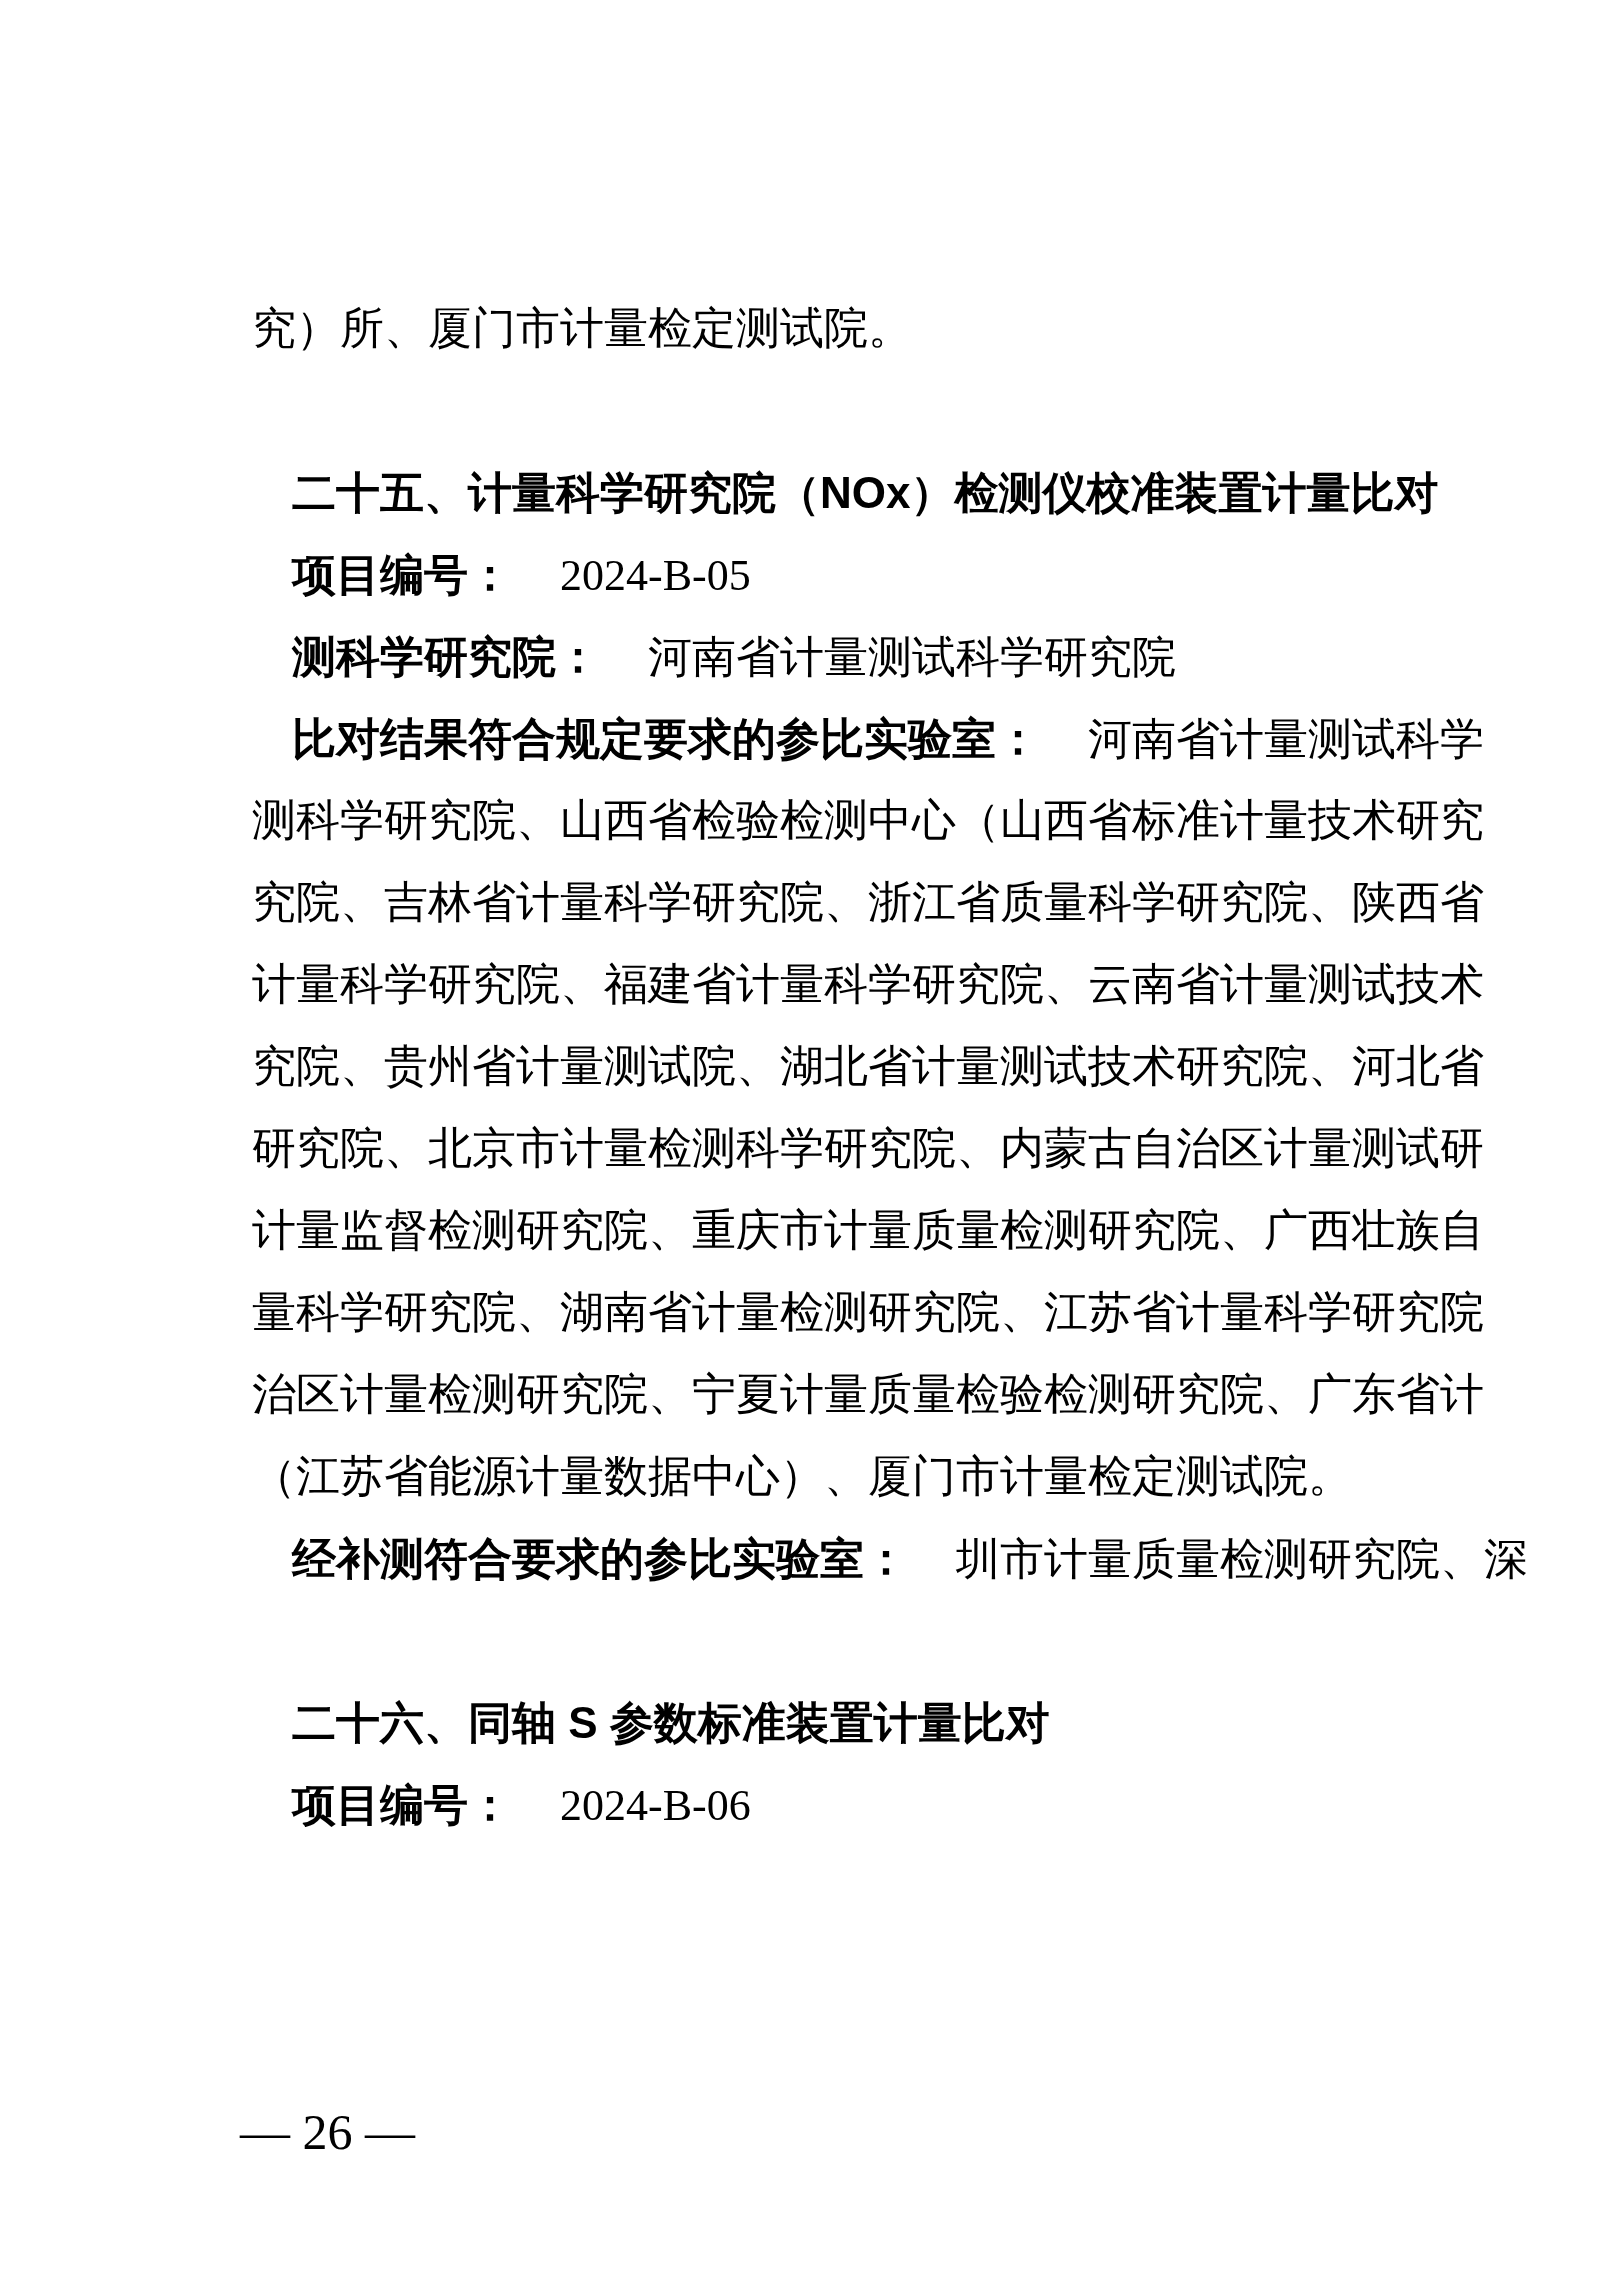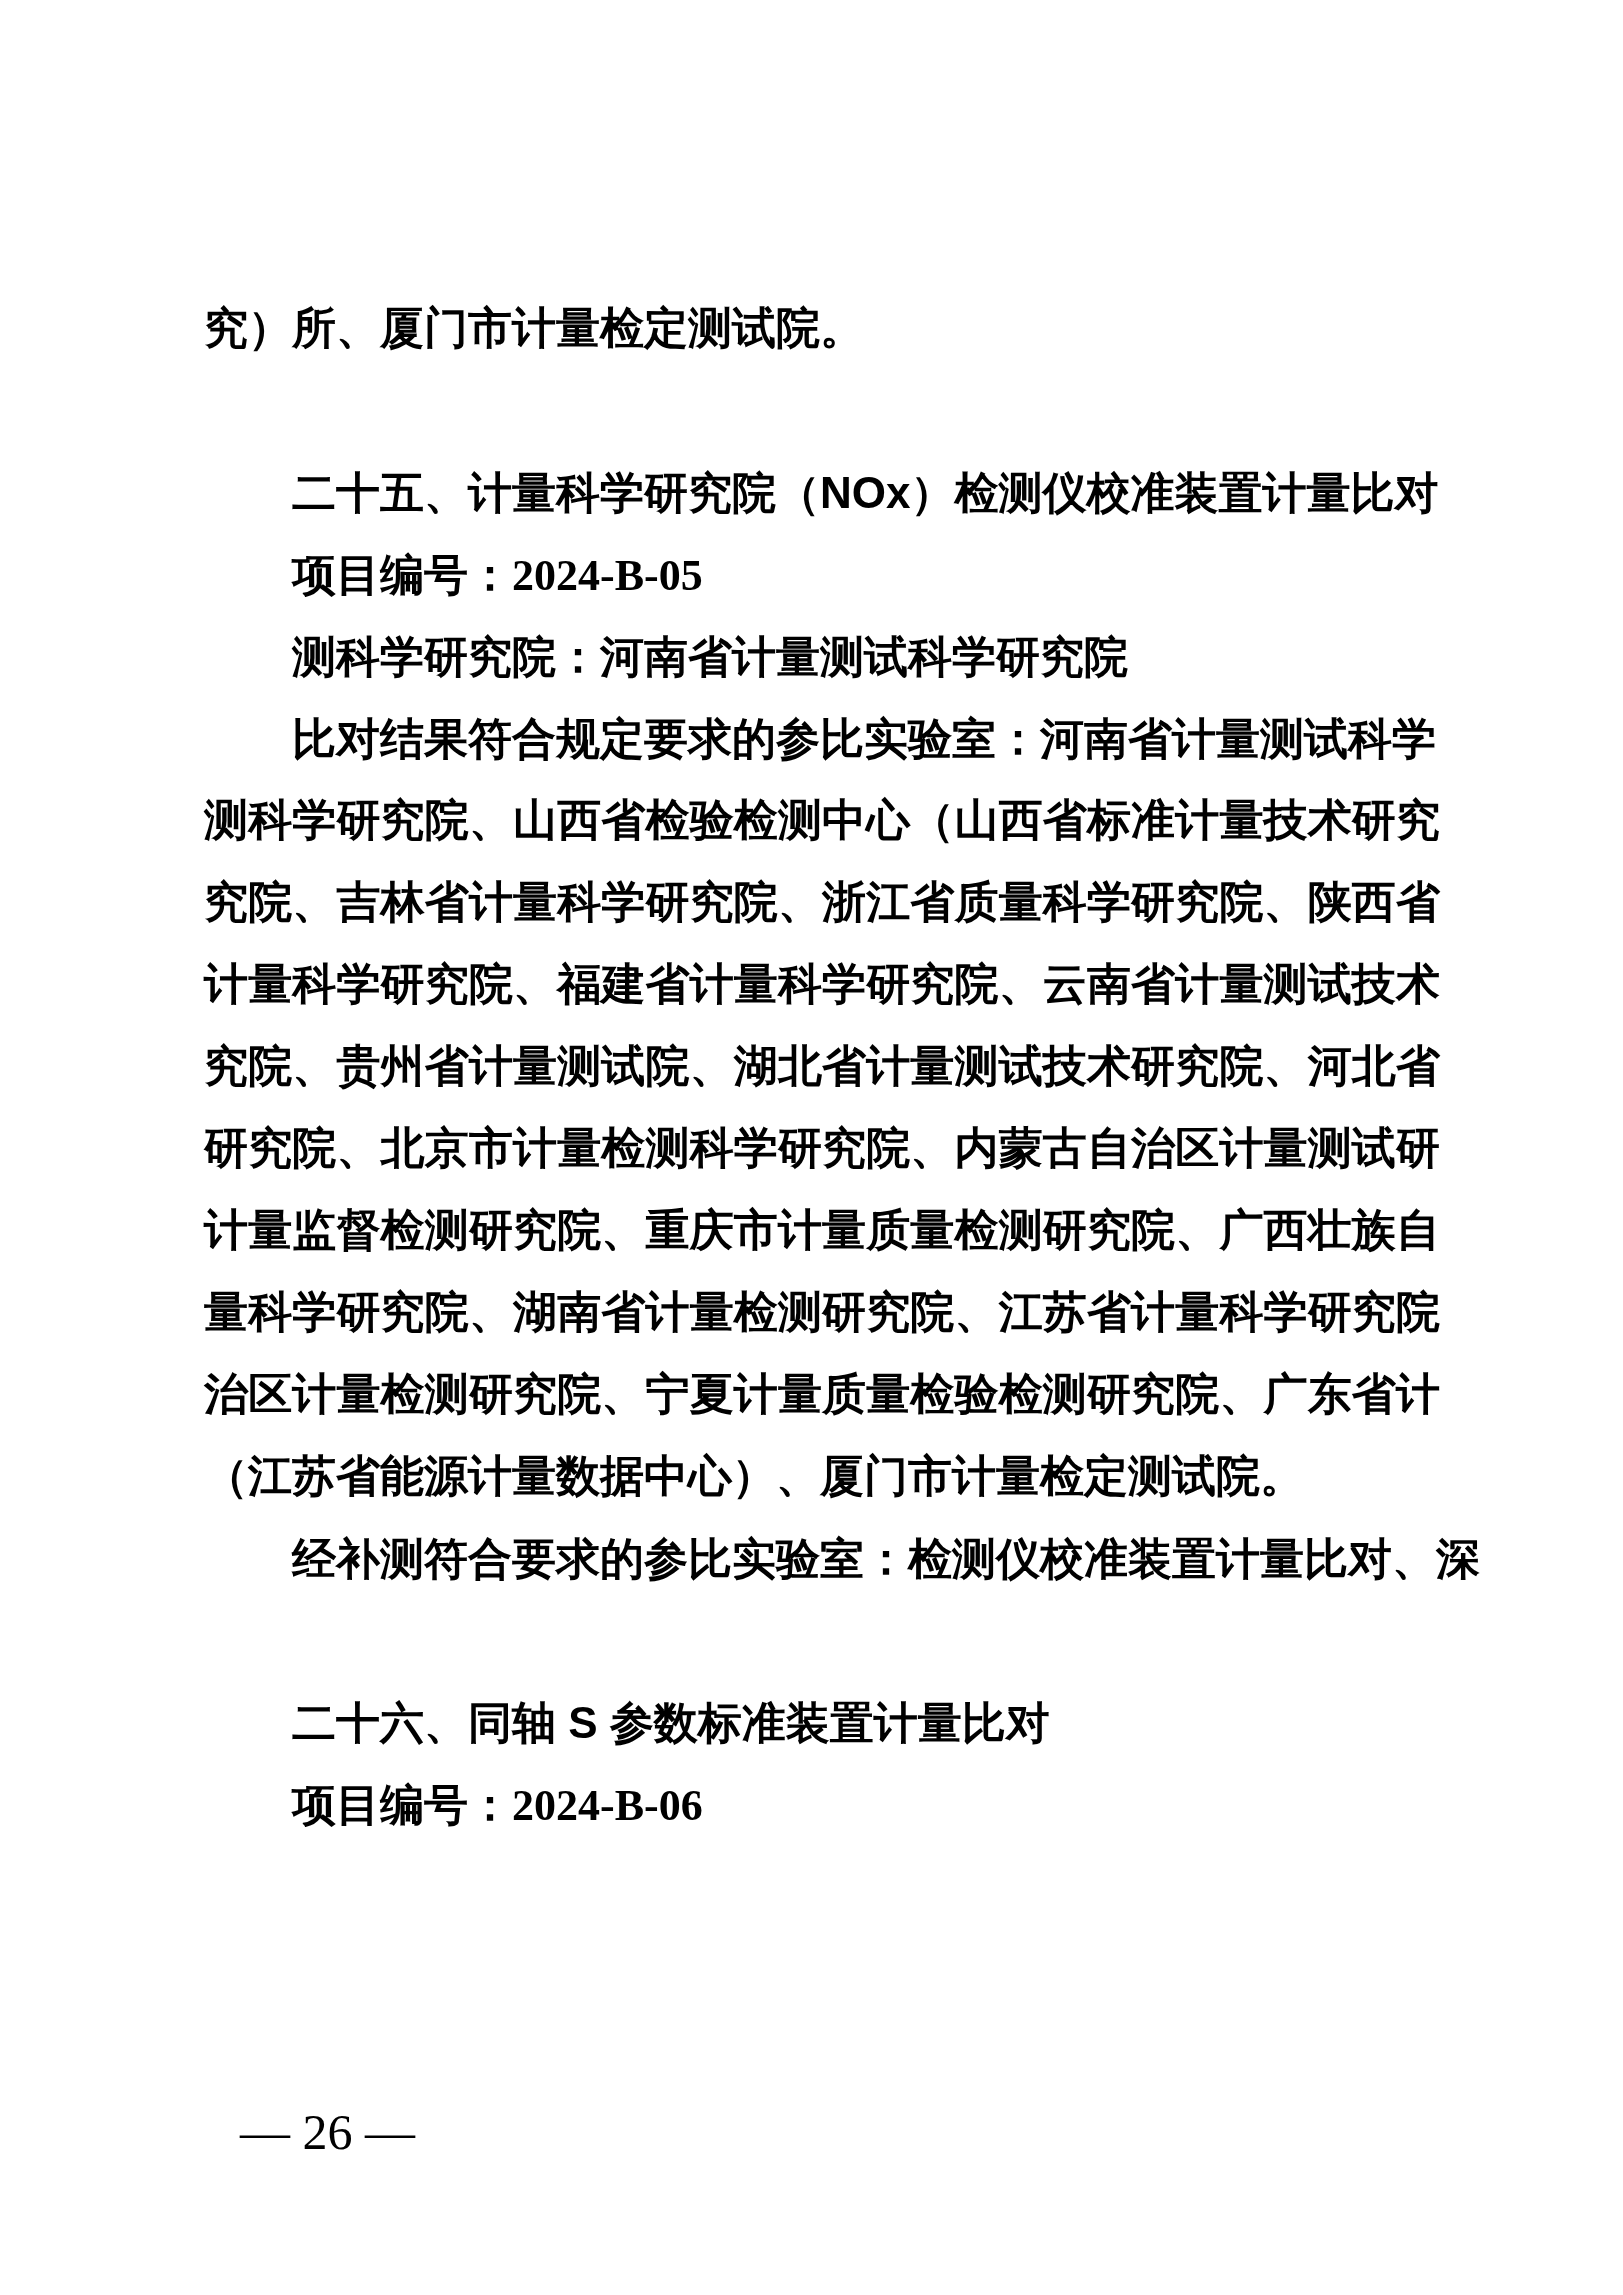--- a/index.html
+++ b/index.html
@@ -38,21 +38,22 @@
   }
   .blank {
     height: 82px;
   }
   .hei {
     font-family: "Liberation Sans", "DejaVu Sans", sans-serif;
     font-weight: 700;
   }
   .fs {
     font-family: "Liberation Serif", "DejaVu Serif", serif;
-    font-weight: 700;
+    font-weight: 400;
+    margin-left: 48px;
   }
   .page-footer {
     position: absolute;
     left: 240px;
     top: 2109px;
     font-size: 50px;
     line-height: 46px;
     white-space: nowrap;
     font-family: "Liberation Serif", "DejaVu Serif", serif;
   }
@@ -86,21 +87,21 @@
     <div class="line fs just">计量科学研究院、福建省计量科学研究院、云南省计量测试技术</div>
     <div class="line fs just">究院、贵州省计量测试院、湖北省计量测试技术研究院、河北省</div>
     <div class="line fs just">研究院、北京市计量检测科学研究院、内蒙古自治区计量测试研</div>
     <div class="line fs just">计量监督检测研究院、重庆市计量质量检测研究院、广西壮族自</div>
     <div class="line fs just">量科学研究院、湖南省计量检测研究院、江苏省计量科学研究院</div>
     <div class="line fs just">治区计量检测研究院、宁夏计量质量检验检测研究院、广东省计</div>
 
     <div class="line fs">（江苏省能源计量数据中心）、厦门市计量检定测试院。</div>
 
     <div class="line indent2">
-      <span class="hei">经补测符合要求的参比实验室：</span><span class="fs">检测仪校准装置计量比对、深</span>
+      <span class="hei">经补测符合要求的参比实验室：</span><span class="fs">圳市计量质量检测研究院、深</span>
     </div>
 
 
     <div class="blank"></div>
 
     <div class="line hei indent2">二十六、同轴 S 参数标准装置计量比对</div>
 
     <div class="line indent2">
       <span class="hei">项目编号：</span><span class="fs">2024-B-06</span>
     </div>

